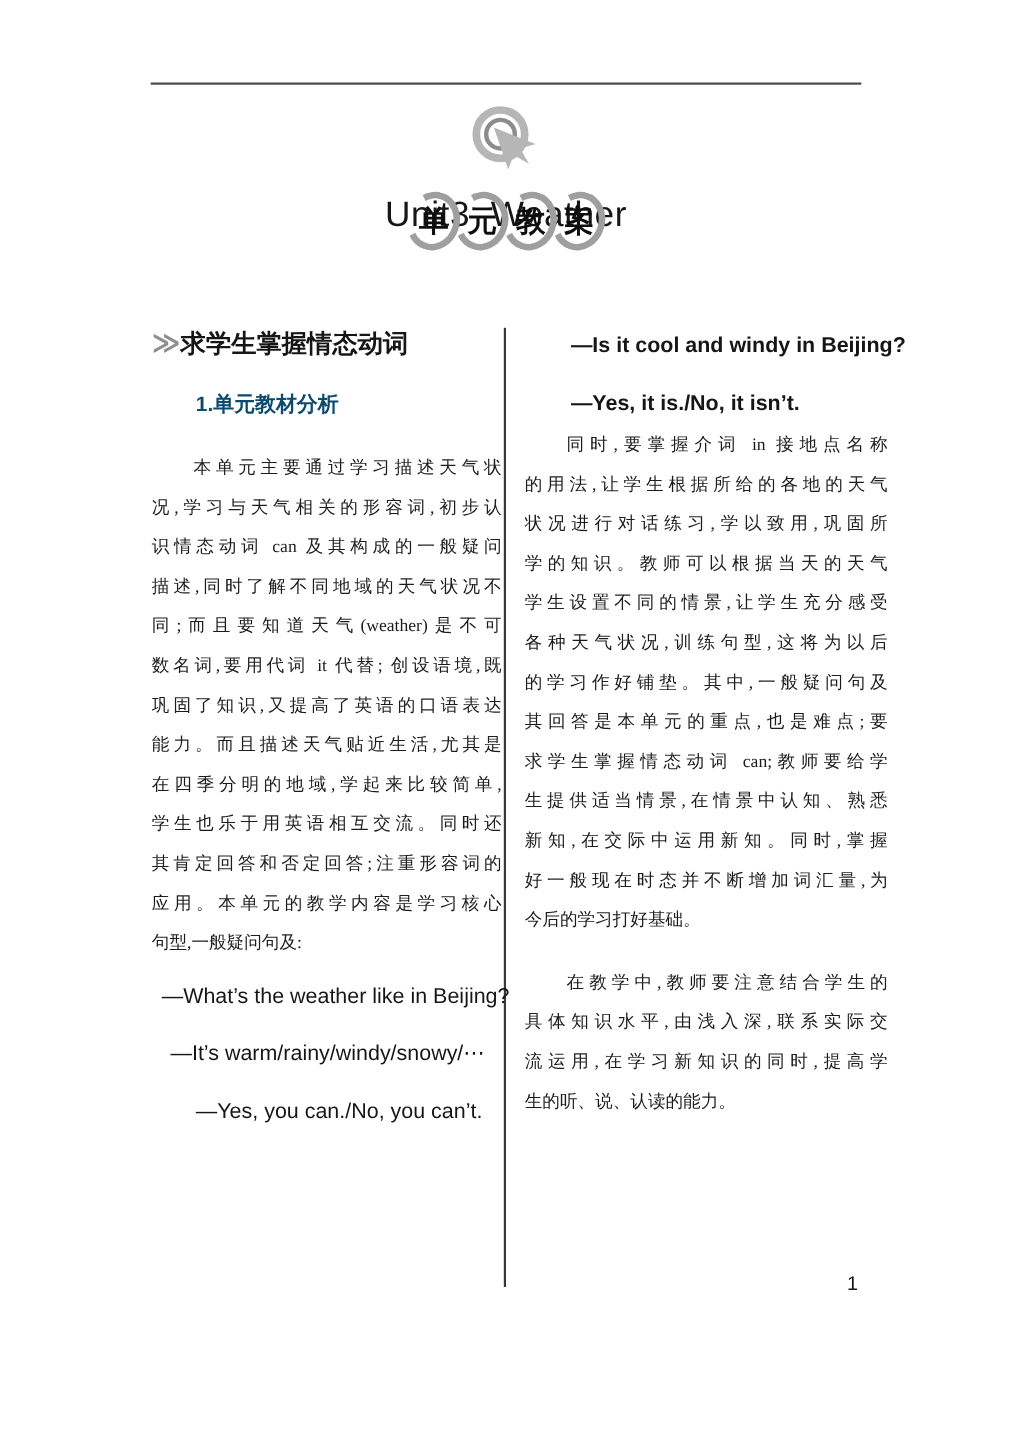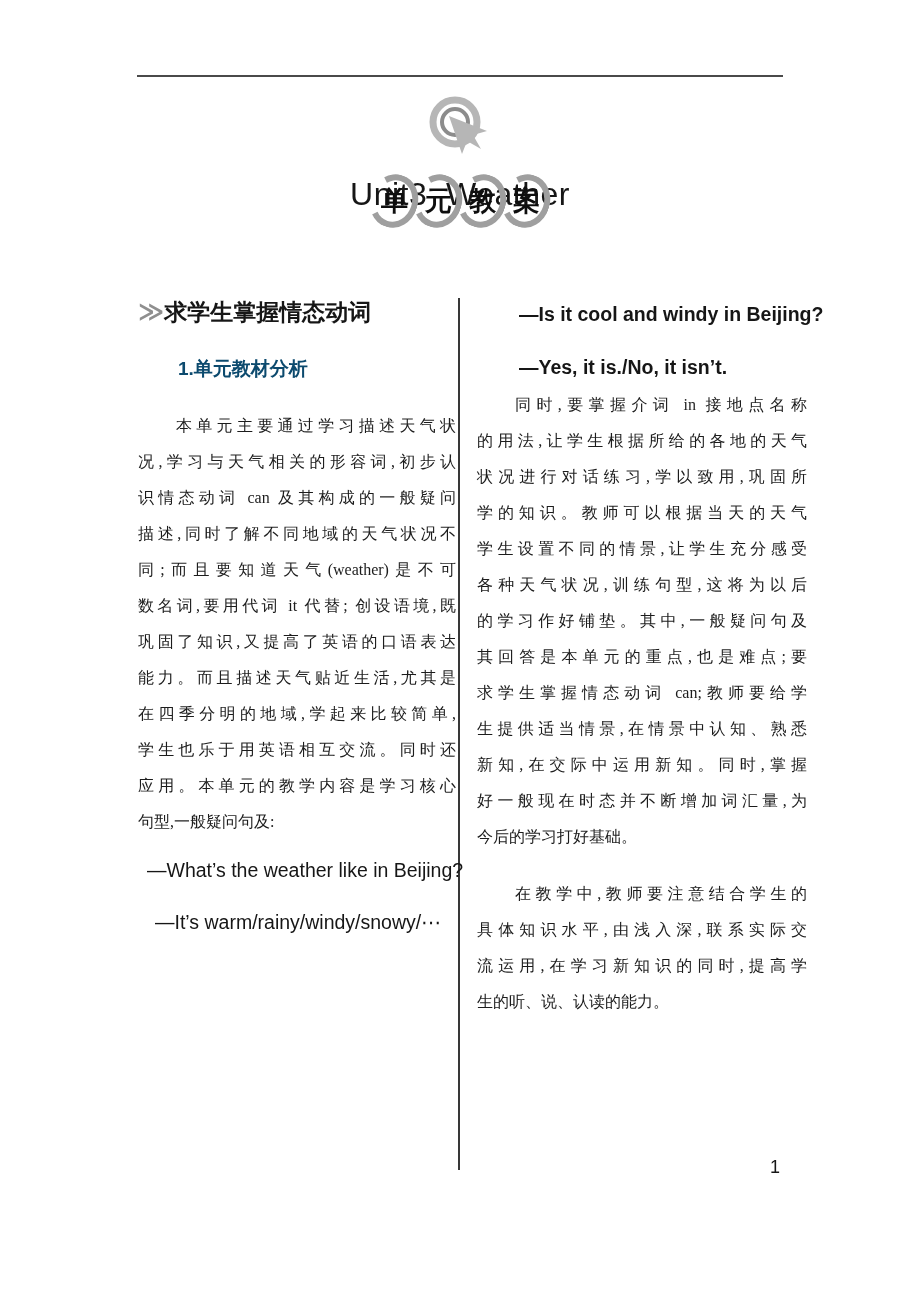--- a/index.html
+++ b/index.html
@@ -119,27 +119,29 @@
         <div class="pline">本单元主要通过学习描述天气状</div>
         <div class="pline">况,学习与天气相关的形容词,初步认</div>
         <div class="pline">识情态动词 can 及其构成的一般疑问</div>
         <div class="pline">描述,同时了解不同地域的天气状况不</div>
         <div class="pline">同;而且要知道天气(weather)是不可</div>
         <div class="pline">数名词,要用代词 it 代替; 创设语境,既</div>
         <div class="pline">巩固了知识,又提高了英语的口语表达</div>
         <div class="pline">能力。而且描述天气贴近生活,尤其是</div>
         <div class="pline">在四季分明的地域,学起来比较简单,</div>
         <div class="pline">学生也乐于用英语相互交流。同时还</div>
+        <div class="pline">其肯定回答和否定回答;注重形容词的</div>
         <div class="pline">应用。本单元的教学内容是学习核心</div>
         <div class="pline">句型,一般疑问句及:</div>
       </div>
 
     <div class="sentences">
         <div class="sentence">—What’s the weather like in Beijing?</div>
         <div class="sentence">—It’s warm/rainy/windy/snowy/⋯</div>
+        <div class="sentence">—Yes, you can./No, you can’t.</div>
       </div>
   </div>
 
   <div class="col-right">
     <div class="sentences">
         <div class="sentence">—Is it cool and windy in Beijing?</div>
         <div class="sentence">—Yes, it is./No, it isn’t.</div>
       </div>
 
     <div class="para">

